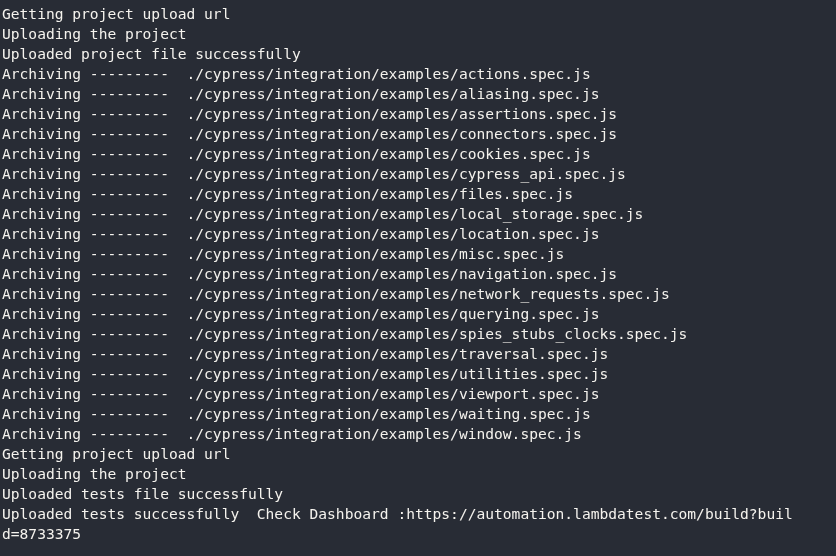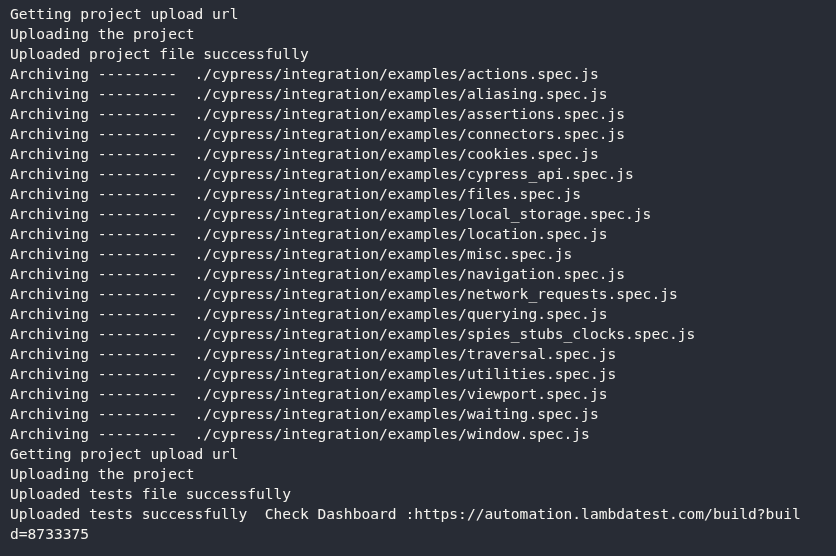--- a/index.html
+++ b/index.html
@@ -10,21 +10,21 @@
   body {
     width: 836px;
     height: 556px;
     overflow: hidden;
     background: #282c35;
   }
   #terminal {
     width: 724px;
     height: 556px;
     box-sizing: border-box;
-    padding: 4px 0 0 10px;
+    padding: 4px 0 0 2px;
     background: #282c35;
     font-family: "DejaVu Sans Mono", "Liberation Mono", monospace;
     font-size: 14.6px;
     line-height: 20px;
     color: #f5f3ee;
     white-space: pre;
     letter-spacing: 0px;
     -webkit-font-smoothing: none;
   }
   .line {

